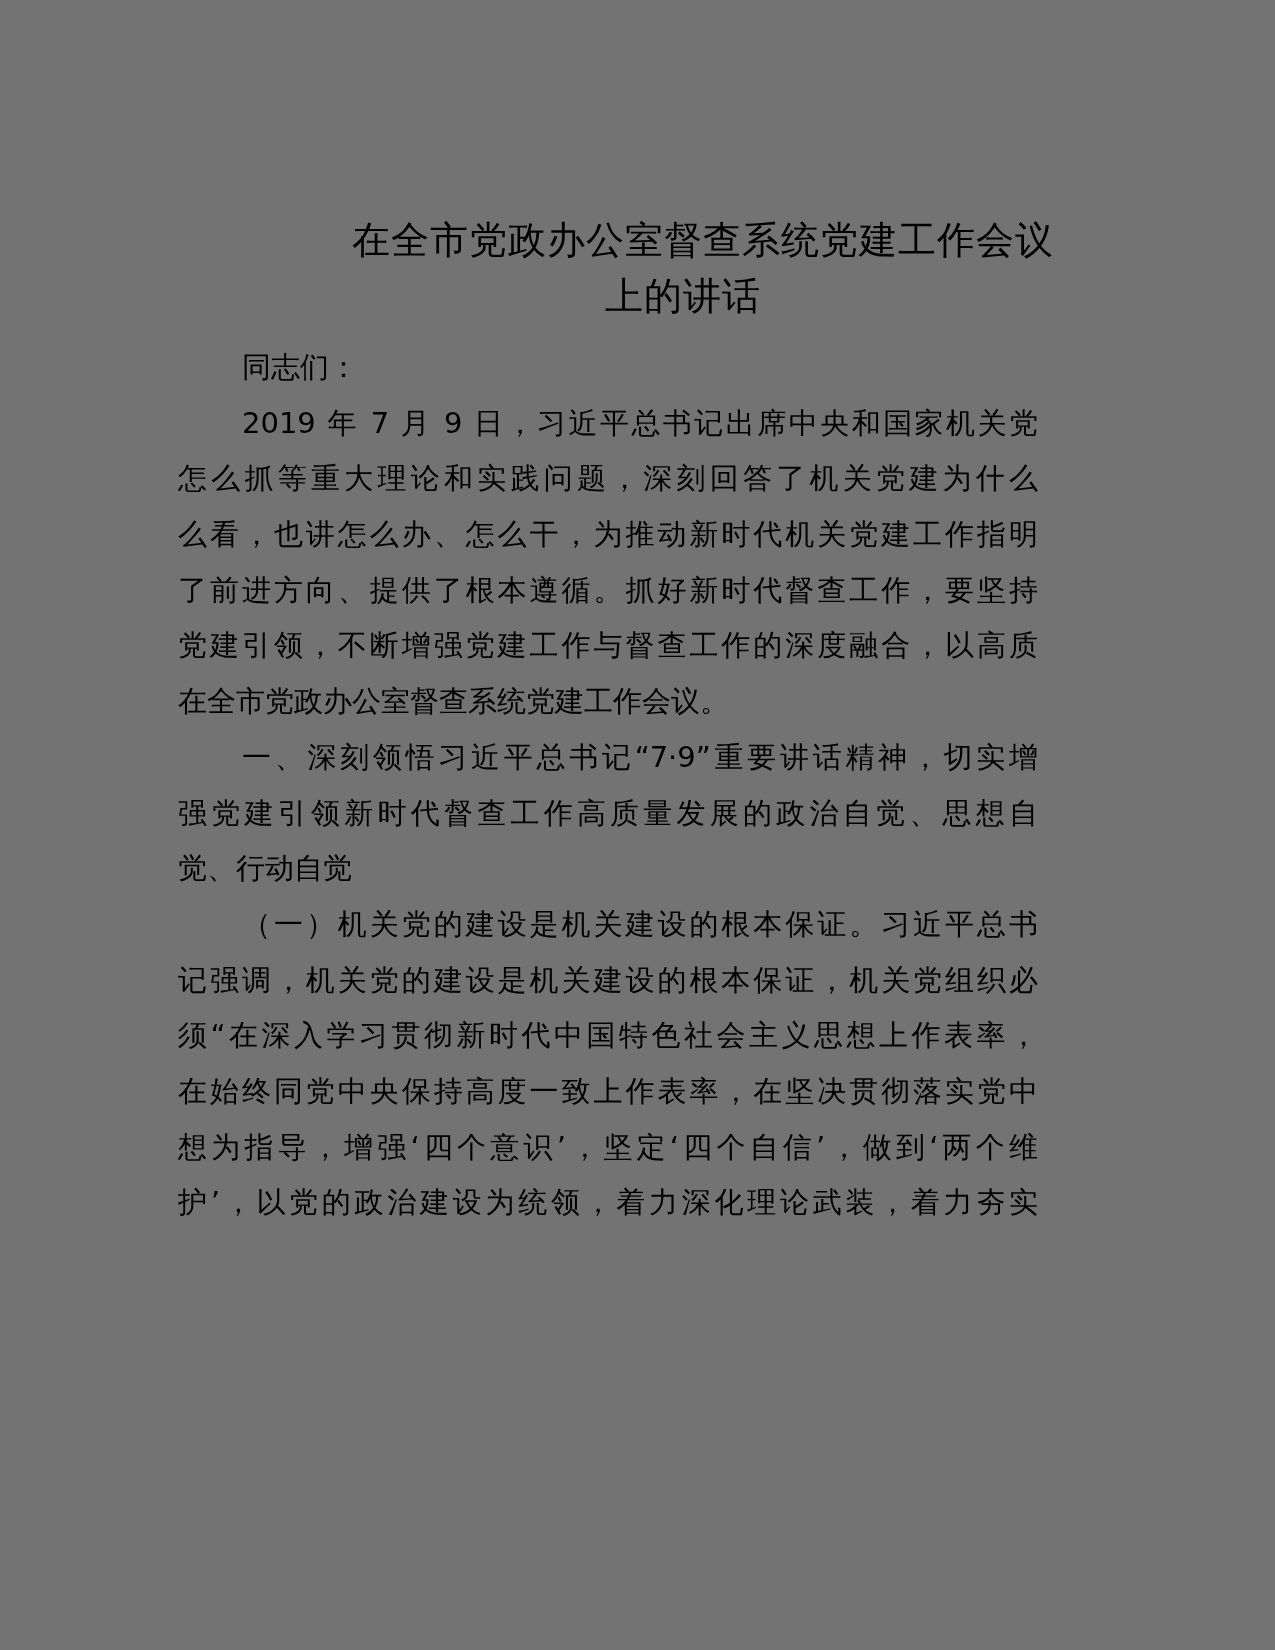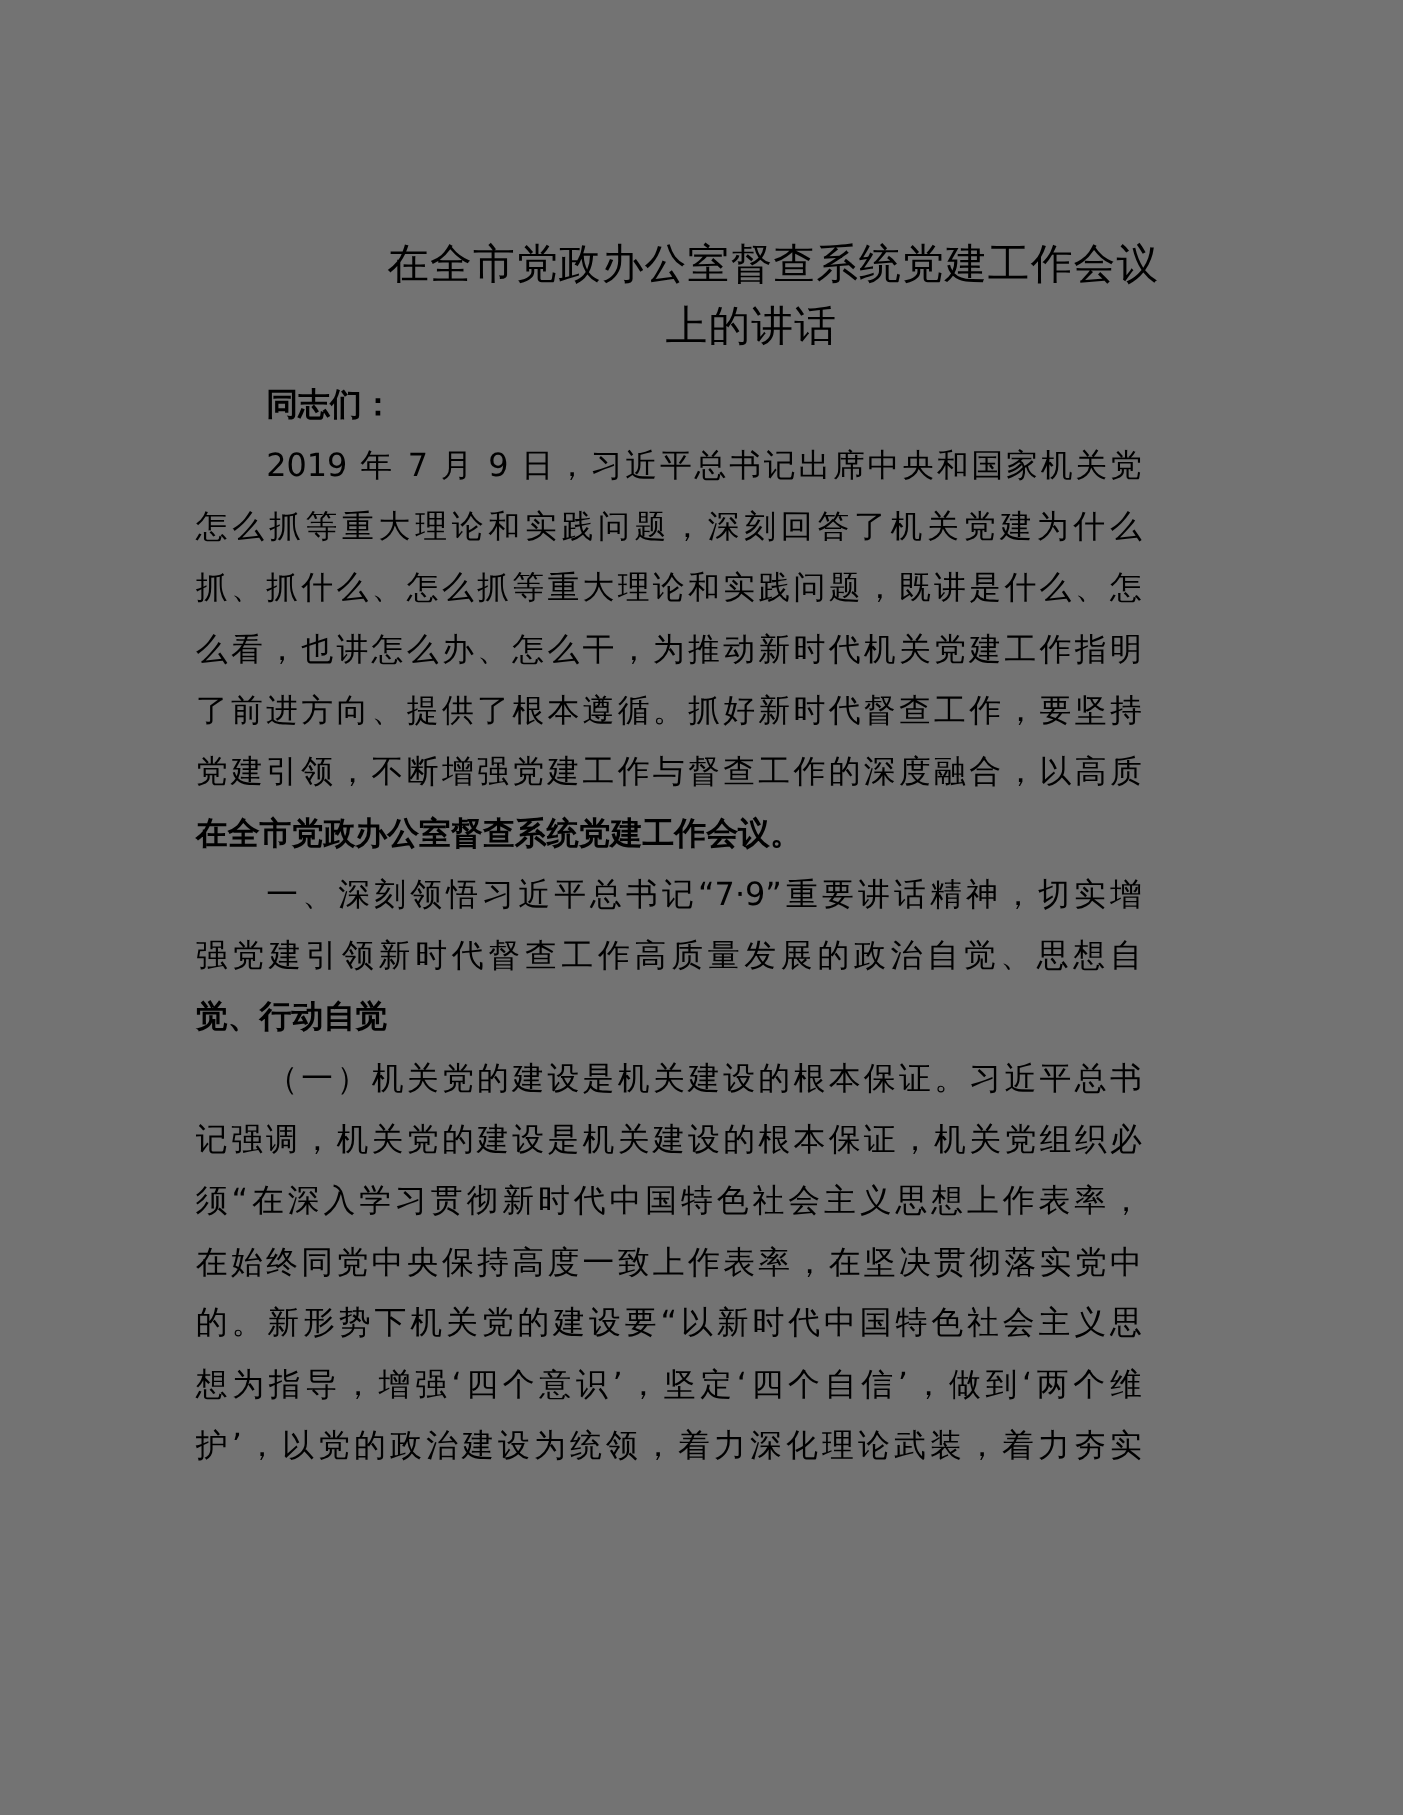--- a/index.html
+++ b/index.html
@@ -61,21 +61,20 @@
     white-space: nowrap;
     height: 55.7px;
     text-align: justify;
     text-align-last: justify;
   }
   .line.indent {
     padding-left: 64px;
   }
   .line.last {
     text-align-last: left;
-    font-weight: bold;
   }
 </style>
 </head>
 <body>
 
 <div class="page">
 
   <div class="title">
     <span class="tline first">在全市党政办公室督查系统党建工作会议</span>
     <span class="tline">上的讲话</span>
@@ -83,37 +82,35 @@
 
   <div class="body-text">
 
     <div class="para">
       <span class="line indent last">同志们：</span>
     </div>
 
     <div class="para">
       <span class="line indent">2019 年 7 月 9 日，习近平总书记出席中央和国家机关党</span>
       <span class="line">怎么抓等重大理论和实践问题，深刻回答了机关党建为什么</span>
-      <span class="line">抓、抓什么、怎么抓等重大理论和实践问题，既讲是什么、怎</span>
       <span class="line">么看，也讲怎么办、怎么干，为推动新时代机关党建工作指明</span>
       <span class="line">了前进方向、提供了根本遵循。抓好新时代督查工作，要坚持</span>
       <span class="line">党建引领，不断增强党建工作与督查工作的深度融合，以高质</span>
       <span class="line last">在全市党政办公室督查系统党建工作会议。</span>
     </div>
 
     <div class="para">
       <span class="line indent">一、深刻领悟习近平总书记“7·9”重要讲话精神，切实增</span>
       <span class="line">强党建引领新时代督查工作高质量发展的政治自觉、思想自</span>
       <span class="line last">觉、行动自觉</span>
     </div>
 
     <div class="para">
       <span class="line indent">（一）机关党的建设是机关建设的根本保证。习近平总书</span>
       <span class="line">记强调，机关党的建设是机关建设的根本保证，机关党组织必</span>
       <span class="line">须“在深入学习贯彻新时代中国特色社会主义思想上作表率，</span>
       <span class="line">在始终同党中央保持高度一致上作表率，在坚决贯彻落实党中</span>
-      <span class="line">的。新形势下机关党的建设要“以新时代中国特色社会主义思</span>
       <span class="line">想为指导，增强‘四个意识’，坚定‘四个自信’，做到‘两个维</span>
       <span class="line">护’，以党的政治建设为统领，着力深化理论武装，着力夯实</span>
     </div>
 
   </div>
 </div>
 
 </body></html>

